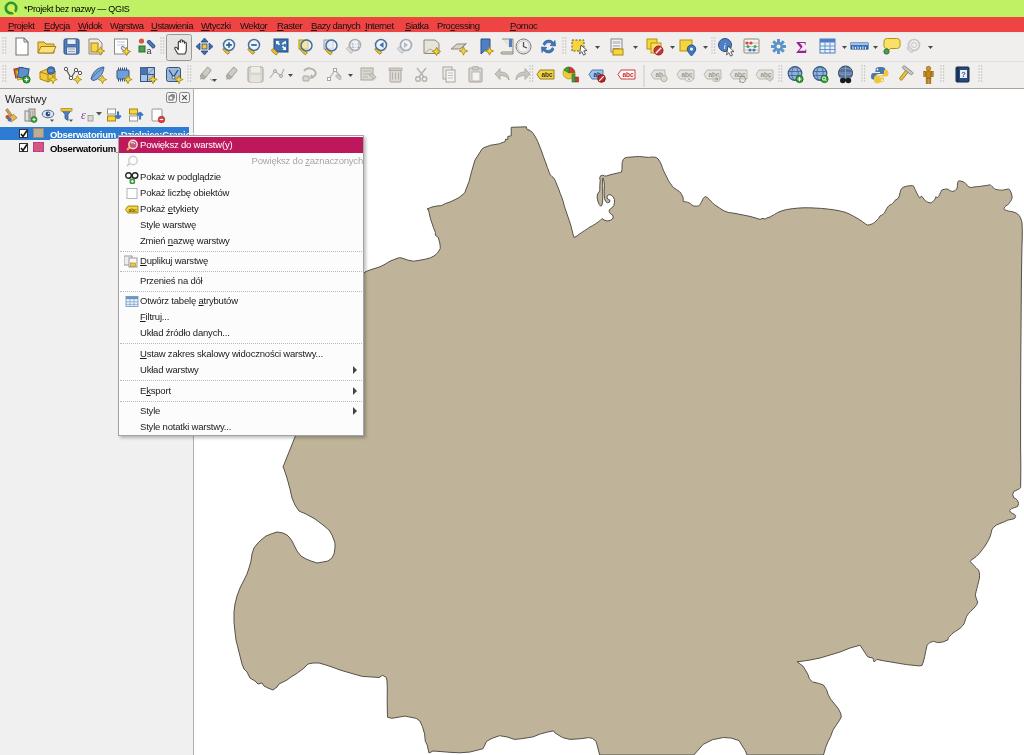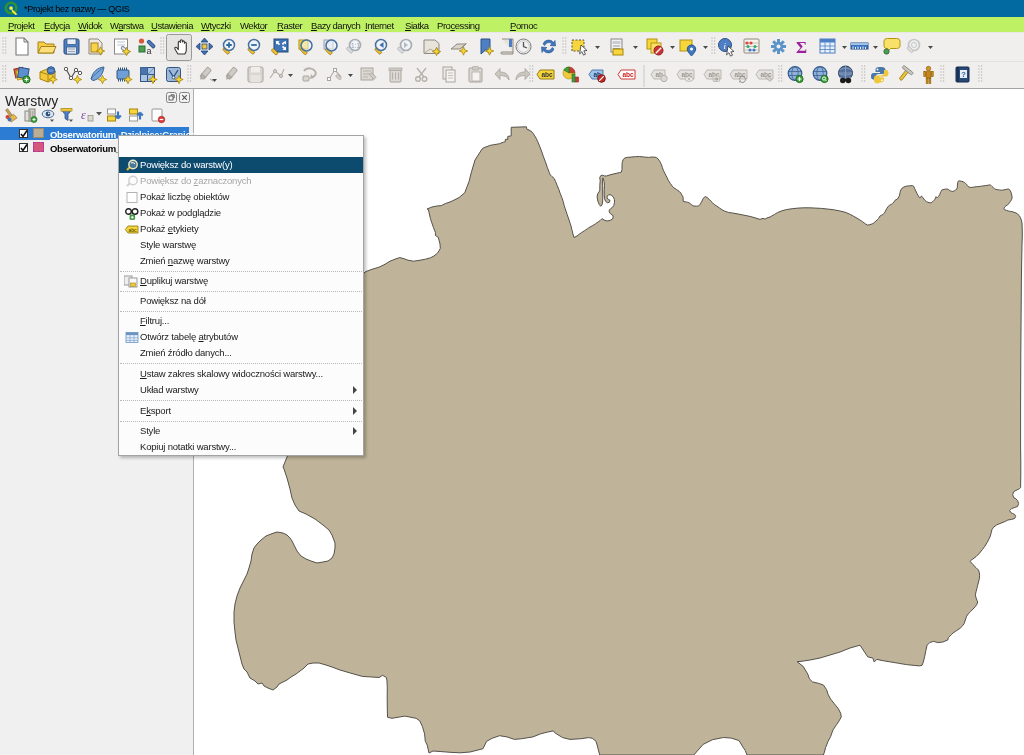--- a/index.html
+++ b/index.html
@@ -1,42 +1,42 @@
 <!DOCTYPE html>
 <html><head>
 <meta charset="utf-8">
 <style>
   * { margin:0; padding:0; box-sizing:border-box; }
   html,body { width:1024px; height:755px; overflow:hidden; }
   body { font-family:"Liberation Sans", sans-serif; position:relative; background:#f0f0f0; }
   .abs { position:absolute; }
   
-  #titlebar { position:absolute; left:0; top:0; width:1024px; height:17px; background:#0369a1; }
+  #titlebar { position:absolute; left:0; top:0; width:1024px; height:17px; background:#bef264; }
   #title { position:absolute; left:24px; top:4px; font-size:9px; letter-spacing:-0.3px; color:#000; }
   
-  #menubar { position:absolute; left:0; top:17px; width:1024px; height:16px; background:#bef264; border-bottom:1px solid #e9e8e7; }
+  #menubar { position:absolute; left:0; top:17px; width:1024px; height:16px; background:#ef4444; border-bottom:1px solid #e9e8e7; }
   #menubar span { position:absolute; top:3px; font-size:9.5px; letter-spacing:-0.45px; color:#111; }
   u { text-decoration:underline; text-underline-offset:1px; }
   
   #tb1 { position:absolute; left:0; top:33px; width:1024px; height:29px; background:#f0efee; border-bottom:1px solid #e2e1e0; }
   #tb2 { position:absolute; left:0; top:62px; width:1024px; height:27px; background:#f0efee; border-bottom:1px solid #a5a3a1; box-sizing:border-box; }
   
   #panel { position:absolute; left:0; top:89px; width:193px; height:666px; background:#f0f0f0; }
-  #paneltitle { position:absolute; left:5px; top:93px; font-size:14px; color:#222; }
+  #paneltitle { position:absolute; left:5px; top:93px; font-size:11px; color:#222; }
   
   #map { position:absolute; left:193px; top:89px; width:831px; height:666px; background:#ffffff; border-left:1px solid #b0b0b0; box-sizing:border-box; }
   
   #row1 { position:absolute; left:0; top:126.5px; width:189px; height:13.5px; background:#2c7cd4; }
   .cb { position:absolute; width:9px; height:9px; background:#fff; border:1px solid #333; }
   .lname { position:absolute; font-size:9.5px; letter-spacing:-0.3px; font-weight:bold; white-space:nowrap; }
   
   #cmenu { position:absolute; left:118px; top:135px; width:246px; background:#fcfcfc; border:1px solid #a3a3a3; box-shadow:2px 2px 3px rgba(0,0,0,0.25); padding:1px 0 0 0; }
   .mi { position:relative; height:16px; line-height:16px; font-size:9.5px; letter-spacing:-0.2px; color:#1a1a1a; padding-left:21px; white-space:nowrap; }
-  .mi.hl { background:#0c4a6e; color:#fff;margin-top:20px; }
-  .mi.dis { color:#a6a6a6; }
+  .mi.hl { background:#be185d; color:#fff; }
+  .mi.dis { color:#a6a6a6;text-align:right; }
   .msep { height:4px; position:relative; }
   .msep.s6 { height:5px; }
   .msep.s5 { height:4px; }
   .msep:after { content:""; position:absolute; left:1px; right:1px; top:2px; border-top:1px dotted #b9b9b9; }
   .sub { position:absolute; right:6px; top:4px; width:0; height:0; border-left:4px solid #444; border-top:4px solid transparent; border-bottom:4px solid transparent; }
   .micon { position:absolute; left:5px; top:2px; }
 </style>
 </head>
 <body>
 
@@ -760,52 +760,52 @@
   <div class="mi hl"><svg class="micon" width="16" height="13">
         <path d="M3,11 l3,-3" stroke="#e8b820" stroke-width="2.2"></path>
         <circle cx="9" cy="5.5" r="4.2" fill="rgba(255,255,255,0.25)" stroke="#f0e6c8" stroke-width="1.4"></circle>
         <path d="M7,4 a3,3 0 0 1 4,1" stroke="#fff" fill="none"></path>
       </svg>Powiększ do warstw(y)</div>
   <div class="mi dis"><svg class="micon" width="16" height="13">
         <path d="M3,11 l3,-3" stroke="#cfcfcf" stroke-width="2"></path>
         <circle cx="9" cy="5.5" r="4.2" fill="none" stroke="#cfcfcf" stroke-width="1.4"></circle>
       </svg>Powiększ do <u>z</u>aznaczonych</div>
   <div class="mi"><svg class="micon" width="16" height="13">
-        <rect x="3" y="1.5" width="10" height="10" fill="#fff" stroke="#b4b4b4"></rect>
-      </svg>Pokaż liczbę obiektów</div>
-  <div class="mi"><svg class="micon" width="16" height="13">
         <circle cx="4.5" cy="4.5" r="2.8" fill="none" stroke="#222" stroke-width="1.4"></circle>
         <circle cx="11" cy="4.5" r="2.8" fill="none" stroke="#222" stroke-width="1.4"></circle>
         <path d="M7.3,4 a1.5,1.5 0 0 1 1.5,0" stroke="#222" fill="none"></path>
         <rect x="6" y="8" width="4.6" height="4.6" rx="0.8" fill="#4dae4d" stroke="#1f6f1f" stroke-width="0.7"></rect>
         <path d="M7,10.3 h2.6 M8.3,9 v2.6" stroke="#fff" stroke-width="0.9"></path>
       </svg>Pokaż w podglądzie</div>
+  <div class="mi"><svg class="micon" width="16" height="13">
+        <rect x="3" y="1.5" width="10" height="10" fill="#fff" stroke="#b4b4b4"></rect>
+      </svg>Pokaż liczbę obiektów</div>
   <div class="mi"><svg class="micon" width="16" height="13">
         <path d="M4,3 h10 v7 h-10 l-2.6,-3.5 z" fill="#f6d63c" stroke="#8a7208" stroke-width="0.8"></path>
         <text x="4.6" y="8.6" font-size="5" font-weight="bold" fill="#6b5a06" font-family="Liberation Sans">abc</text>
       </svg>Pokaż <u>e</u>tykiety</div>
   <div class="mi">Style warstwę</div>
   <div class="mi">Zmień <u>n</u>azwę warstwy</div>
   <div class="msep"></div>
   <div class="mi"><svg class="micon" width="16" height="13">
         <rect x="2,5" y="1" width="8" height="9" fill="#eee" stroke="#999"></rect>
         <rect x="5" y="3" width="8" height="9" fill="#f8f8f8" stroke="#999"></rect>
         <rect x="6.5" y="8" width="5" height="3.5" fill="#e8c84a" stroke="#a8860a" stroke-width="0.6"></rect>
       </svg><u>D</u>uplikuj warstwę</div>
   <div class="msep"></div>
-  <div class="mi">Powiększ na dół</div>
+  <div class="mi">Przenieś na dół</div>
   <div class="msep"></div>
-  <div class="mi"><u>F</u>iltruj...</div>
   <div class="mi"><svg class="micon" width="16" height="13">
         <rect x="2" y="1.5" width="12" height="10" fill="#e8f0fa" stroke="#6b93c4" stroke-width="0.8"></rect>
         <rect x="2" y="1.5" width="12" height="2.6" fill="#6b93c4"></rect>
         <path d="M2,6.8 h12 M2,9.4 h12 M6,4 v7.5 M10,4 v7.5" stroke="#6b93c4" stroke-width="0.6"></path>
       </svg>Otwórz tabelę <u>a</u>trybutów</div>
-  <div class="mi">Zmień źródło danych...</div>
+  <div class="mi"><u>F</u>iltruj...</div>
+  <div class="mi">Układ źródło danych...</div>
   <div class="msep s6"></div>
   <div class="mi"><u>U</u>staw zakres skalowy widoczności warstwy...</div>
   <div class="mi">Układ warstwy<span class="sub"></span></div>
   <div class="msep s6"></div>
   <div class="mi">E<u>k</u>sport<span class="sub"></span></div>
   <div class="msep s5"></div>
   <div class="mi">Style<span class="sub"></span></div>
-  <div class="mi">Kopiuj notatki warstwy...</div>
+  <div class="mi">Style notatki warstwy...</div>
 </div>
 
 </body></html>

